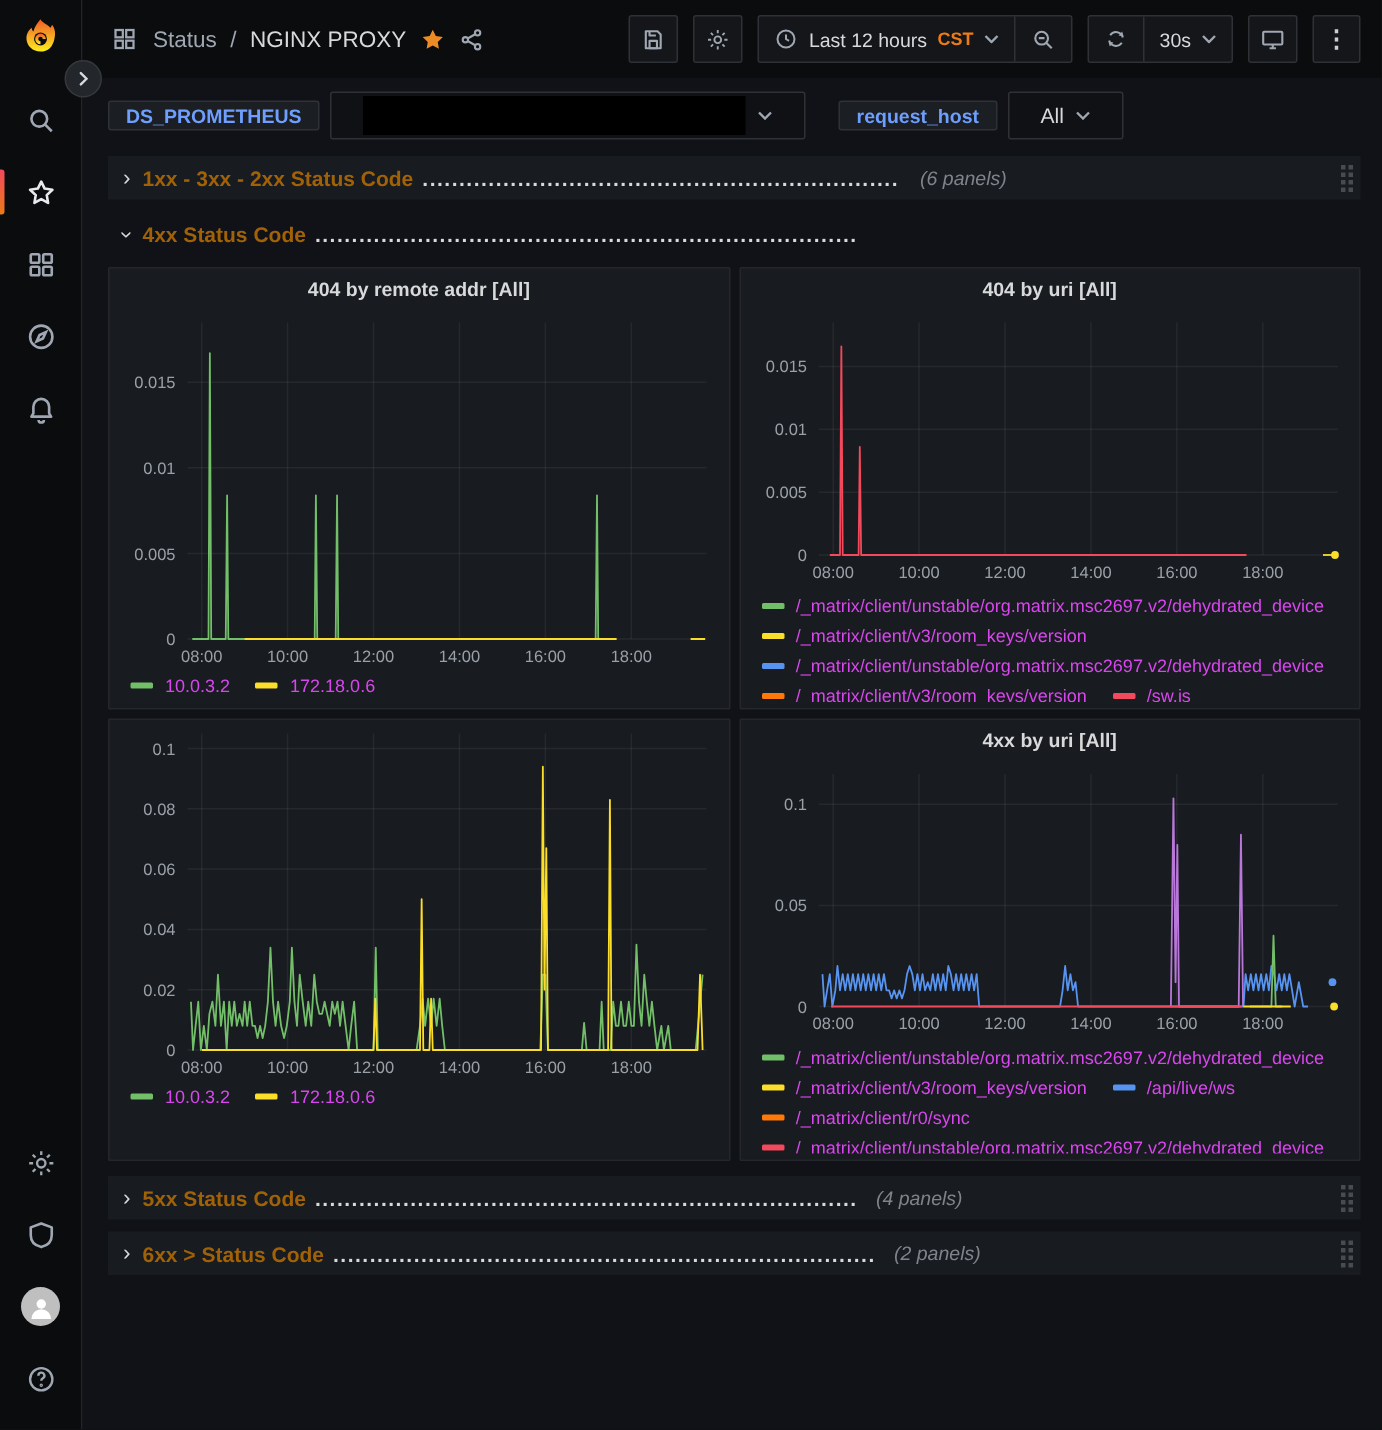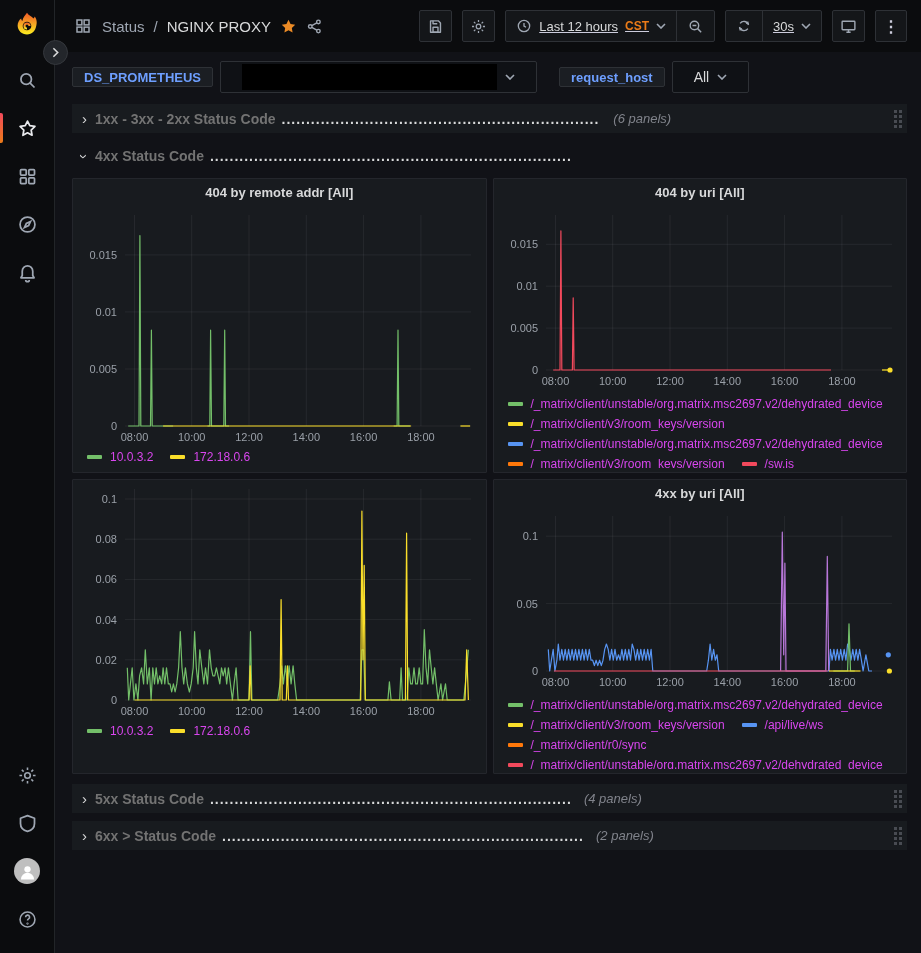--- a/index.html
+++ b/index.html
@@ -19,40 +19,40 @@
 
   .expand-btn { position:absolute; left:43px; top:40px; width:25px; height:25px; border-radius:50%; background:#23262b; border:1px solid #35383d; color:#d8d9da; z-index:5; display:flex; align-items:center; justify-content:center; cursor:pointer; font-size:14px; }
 
   
   .main { flex:1; display:flex; flex-direction:column; min-width:0; }
   .topbar { height:52px; background:#0b0c0e; display:flex; align-items:center; padding:0 14px 0 19px; gap:10px; flex-shrink:0; }
   .crumbs { display:flex; align-items:center; gap:9px; margin-right:auto; color:#d8d9da; font-size:15px; }
   .crumbs .dim { color:#9fa7b3; }
   .icon-g { color:#9fa7b3; display:flex; align-items:center; }
   .tb-btn { height:32px; min-width:32px; padding:0 7px; display:flex; align-items:center; justify-content:center; gap:6px; background:#141619; border:1px solid #2e3136; border-radius:2px; color:#9fa7b3; cursor:pointer; }
-  .tb-group { display:flex; align-items:flex-end; background:#141619; border:1px solid #2e3136; border-radius:2px;text-decoration:underline; }
+  .tb-group { display:flex; align-items:flex-end; background:#141619; border:1px solid #2e3136; border-radius:2px; }
   .tb-seg { display:flex; align-items:center; gap:7px; padding:0 10px; height:30px; color:#d8d9da; cursor:pointer; }
   .tb-seg + .tb-seg { border-left:1px solid #2e3136; }
   .tz { color:#eb7b18; font-weight:700; font-size:12px; }
   .caret { color:#9fa7b3; display:flex; }
   .kebab { letter-spacing:0; font-size:16px; color:#ccccdc; font-weight:700; }
 
   
   .content { flex:1; padding:9px 14px 0 17px; overflow:hidden; background:#111217; }
   .vars { display:flex; align-items:center; gap:0; margin-bottom:11px; }
   .var-label { height:20px; padding:0 11px; display:flex; align-items:center; background:#1b1e23; border:1px solid #2e3136; border-radius:2px; color:#6e9fff; font-weight:700; font-size:13px; }
   .var-select { height:32px; display:flex; align-items:center; gap:8px; padding:0 21px; background:#0f1115; border:1px solid #2e3136; border-radius:2px; margin-left:7px; cursor:pointer; color:#d8d9da; font-size:14px; }
   .redacted { width:255px; height:26px; background:#000; }
   .gap20 { width:22px; }
 
   .row-bar { height:29px; display:flex; align-items:center; background:#181b1f; margin-bottom:8px; padding:0 10px; position:relative; cursor:pointer; }
   .row-bar.expanded { background:transparent; }
   .row-chev { color:#d8d9da; font-size:15px; margin-right:8px; display:inline-block; }
   .row-chev.open { transform:rotate(90deg) translateX(1px); }
-  .row-title { font-weight:700; font-size:14px; color:#737373; white-space:nowrap; }
+  .row-title { font-weight:700; font-size:14px; color:#a16207; white-space:nowrap; }
   .row-leader { font-weight:700; font-size:14px; color:#d8d9da; letter-spacing:1px; margin-left:6px; overflow:hidden; white-space:nowrap; max-width:360px; }
   .row-count { font-style:italic; color:#80838b; font-size:13px; margin-left:14px; white-space:nowrap; }
   .drag { position:absolute; right:5px; top:50%; transform:translateY(-50%); display:grid; grid-template-columns:repeat(2,3px); grid-auto-rows:3px; gap:2px; cursor:grab; }
   .drag span { background:#484b52; width:3px; height:3px; }
 
   .grid { display:grid; grid-template-columns:1fr 1fr; gap:6px; margin-bottom:10px; }
   .panel { height:295px; background:#181b1f; border:1px solid #24262c; border-radius:1px; display:flex; flex-direction:column; padding:0 6px; overflow:hidden; }
   .ptitle { height:27px; line-height:27px; text-align:center; font-size:13px; font-weight:700; color:#d8d9da; cursor:pointer; white-space:nowrap; }
   svg.chart { display:block; flex-shrink:0; }
   .legend { display:flex; flex-wrap:wrap; column-gap:17px; font-size:12px; color:#d946ef; padding-left:8px; overflow:hidden; align-content:flex-start; }

